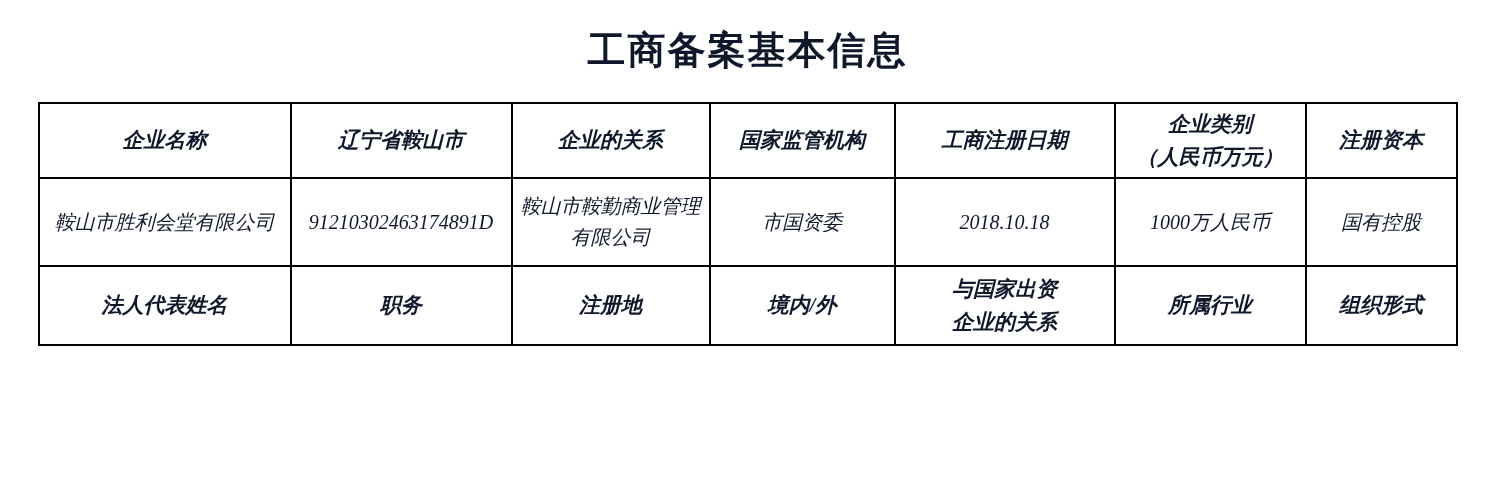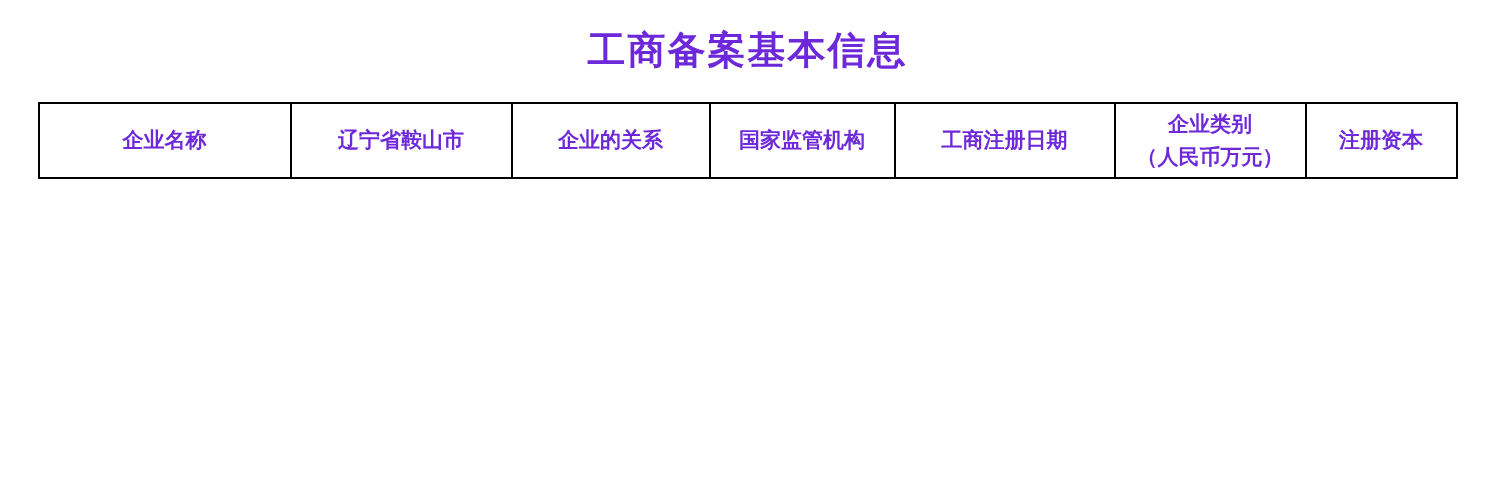--- a/index.html
+++ b/index.html
@@ -6,38 +6,39 @@
     margin: 0;
     padding: 0;
     background: #ffffff;
   }
   .page {
     position: relative;
     width: 1495px;
     height: 480px;
     background: #ffffff;
     font-family: "Liberation Serif", "DejaVu Serif", serif;
-    color: #6d28d9;
+    color: #0f172a;
     overflow: hidden;
   }
   .doc-title {
     margin: 0;
     padding-top: 26px;
     height: 48px;
     text-align: center;
     font-size: 38px;
     font-weight: bold;
     letter-spacing: 2px;
     line-height: 48px;
   }
   table.info-table {
     border-collapse: collapse;
     table-layout: fixed;
     width: 1418px;
     margin: 28px auto 12px auto;
+    font-style: italic;
   }
   table.info-table td {
     border: 2px solid #000000;
     text-align: center;
     vertical-align: middle;
     padding: 2px 4px;
     font-size: 20px;
     line-height: 1.55;
     white-space: pre-line;
     overflow: hidden;
@@ -79,16 +80,36 @@
       <tr class="r0">
         <td class="hdr">企业名称</td>
         <td class="hdr">辽宁省鞍山市</td>
         <td class="hdr">企业的关系</td>
         <td class="hdr">国家监管机构</td>
         <td class="hdr">工商注册日期</td>
         <td class="hdr">企业类别
 （人民币万元）</td>
         <td class="hdr">注册资本</td>
       </tr>
+      <tr class="r1">
+        <td>鞍山市胜利会堂有限公司</td>
+        <td>91210302463174891D</td>
+        <td>鞍山市鞍勤商业管理
+有限公司</td>
+        <td>市国资委</td>
+        <td>2018.10.18</td>
+        <td>1000万人民币</td>
+        <td>国有控股</td>
+      </tr>
+      <tr class="r2">
+        <td class="hdr">法人代表姓名</td>
+        <td class="hdr">职务</td>
+        <td class="hdr">注册地</td>
+        <td class="hdr">境内/外</td>
+        <td class="hdr">与国家出资
+企业的关系</td>
+        <td class="hdr">所属行业</td>
+        <td class="hdr">组织形式</td>
+      </tr>
     </tbody>
   </table>
 
 </div>
 
 </body></html>

